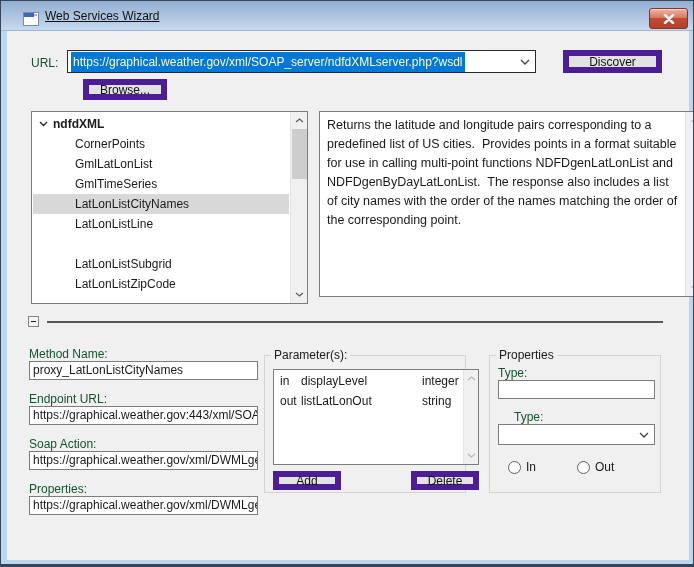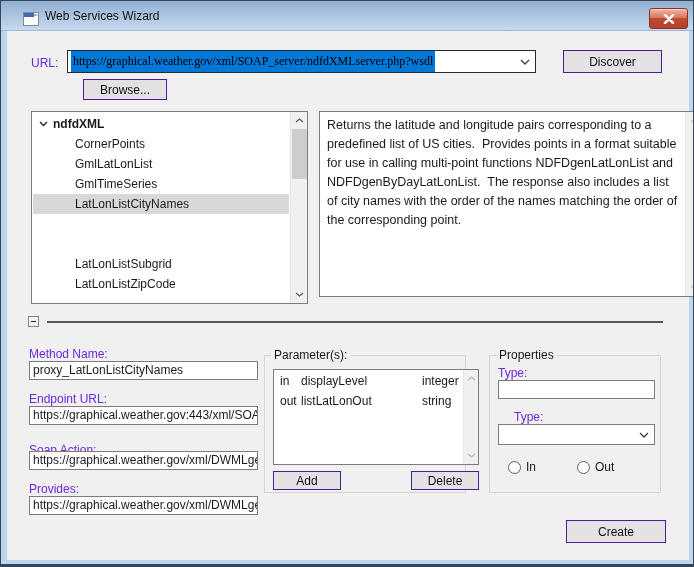--- a/index.html
+++ b/index.html
@@ -14,44 +14,44 @@
 
   .titlebar {
     position:absolute; left:0; top:0; width:692px; height:30px;
     background:linear-gradient(#92aed1, #c7daee);
     border-bottom:1px solid #9db8d6;
   }
   .app-icon { position:absolute; left:22px; top:11px; width:16px; height:14px;
     background:#fdfdfd; border:1px solid #7d8da0; }
   .app-icon::before { content:""; position:absolute; left:0; top:0; width:10px; height:4px; background:#3e68b0; }
   .app-icon::after { content:""; position:absolute; right:1px; top:1px; width:3px; height:2px; background:#9fb7d5; }
-  .title-text { position:absolute; left:44px; top:0; height:48px; line-height:30px; color:#101010; }
+  .title-text { position:absolute; left:44px; top:0; height:48px; line-height:30px; color:#101010;text-decoration:underline; }
 
   .close-btn {
     position:absolute; left:648px; top:7px; width:39px; height:21px;
     background:linear-gradient(#f0b5a4, #d97a60 45%, #c14e33 46%, #b24027);
     border:1px solid #8e3123; border-radius:3px;
     display:flex; align-items:center; justify-content:center;
     box-shadow:inset 0 1px 0 rgba(255,255,255,.45); cursor:pointer;
   }
 
   .client { position:absolute; left:6px; top:30px; width:682px; height:529px; background:#f0f0f0; }
 
-  .lbl { position:absolute; white-space:nowrap; color:#6d28d9; }
+  .lbl { position:absolute; white-space:nowrap; color:#14532d; }
 
   
   .url-combo {
     position:absolute; left:66px; top:49px; width:469px; height:23px;
     background:#fff; border:1px solid #26292e; display:flex; align-items:center;
   }
-  .url-text { margin-left:3px; background:#0078d7; color:#000000; padding:3px 2px; white-space:nowrap; overflow:hidden; max-width:420px;font-family:Liberation Serif, serif; }
+  .url-text { margin-left:3px; background:#0078d7; color:#fef9c3; padding:3px 2px; white-space:nowrap; overflow:hidden; max-width:420px; }
   .combo-arrow { position:absolute; right:0; top:0; width:21px; height:100%; display:flex; align-items:center; justify-content:center; background:#fff; }
 
   .btn {
-    position:absolute; background:#e2e2e2; border:1px solid #4c1d95;
+    position:absolute; background:#e2e2e2; border:6px solid #4c1d95;
     display:flex; align-items:center; justify-content:center; color:#111; cursor:pointer;
   }
 
   
   .box { position:absolute; background:#fff; border:1px solid #7c7c7c; overflow:hidden; }
 
   .tree-row { position:absolute; left:1px; right:18px; height:20px; display:flex; align-items:center; }
   .tree-row.sel { background:#d8d8d8; }
   .troot { position:absolute; left:20px; font-weight:bold; white-space:nowrap; }
   .tchild { position:absolute; left:42px; white-space:nowrap; }
@@ -130,20 +130,23 @@
       </div>
     <div class="tree-row" style="top:42px;">
         <span class="tchild">GmlLatLonList</span>
       </div>
     <div class="tree-row" style="top:62px;padding-left:24px;">
         <span class="tchild">GmlTimeSeries</span>
       </div>
     <div class="tree-row sel" style="top:82px;">
         <span class="tchild">LatLonListCityNames</span>
       </div>
+    <div class="tree-row" style="top:102px;">
+        <span class="tchild">LatLonListLine</span>
+      </div>
     <div class="tree-row" style="top:142px;">
         <span class="tchild">LatLonListSubgrid</span>
       </div>
     <div class="tree-row" style="top:162px;">
         <span class="tchild">LatLonListZipCode</span>
       </div>
     <div class="tree-row" style="top:182px;"></div>
     <div class="vscroll">
       <div class="varrow" style="top:0;">
         <svg width="9" height="5" viewBox="0 0 9 5">
@@ -177,24 +180,24 @@
 
   <div class="collapse-box"></div>
   <div class="divider"></div>
 
   <div class="lbl" style="left:28px; top:346px;">Method Name:</div>
   <div class="field" style="top:360px;">proxy_LatLonListCityNames</div>
 
   <div class="lbl" style="left:28px; top:391px;">Endpoint URL:</div>
   <div class="field" style="top:405px;">https://graphical.weather.gov:443/xml/SOA</div>
 
-  <div class="lbl" style="left:28px; top:436px;margin-top:6px;">Soap Action:</div>
+  <div class="lbl" style="left:28px; top:436px;">Soap Action:</div>
   <div class="field" style="top:450px;">https://graphical.weather.gov/xml/DWMLge</div>
 
-  <div class="lbl" style="left:28px; top:481px;">Provides:</div>
+  <div class="lbl" style="left:28px; top:481px;">Properties:</div>
   <div class="field" style="top:495px;">https://graphical.weather.gov/xml/DWMLge</div>
 
   <div class="groupbox" style="left:263px; top:354px; width:202px; height:138px;">
     <div class="group-label">Parameter(s):</div>
 
     <div class="box" style="left:8px; top:13px; width:206px; height:96px;">
       <div class="plist-row" style="top:2px;">
         <span class="pcol" style="left:5px;">in</span>
         <span class="pcol" style="left:26px;">displayLevel</span>
         <span class="pcol" style="left:147px;">integer</span>
@@ -240,15 +243,14 @@
     <div class="radio" style="left:18px; top:104px;">
       <span class="radio-circle"></span>
       <span>In</span>
     </div>
     <div class="radio" style="left:87px; top:104px;">
       <span class="radio-circle"></span>
       <span>Out</span>
     </div>
   </div>
 
-  <div class="btn" style="left:565px; top:519px; width:100px; height:23px;">Create</div>
 
 </div>
 
 </body></html>

